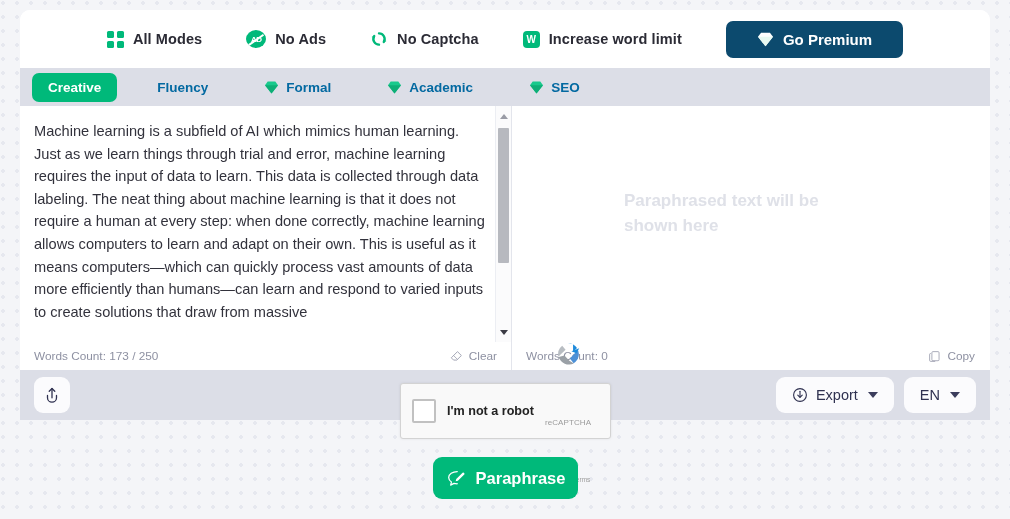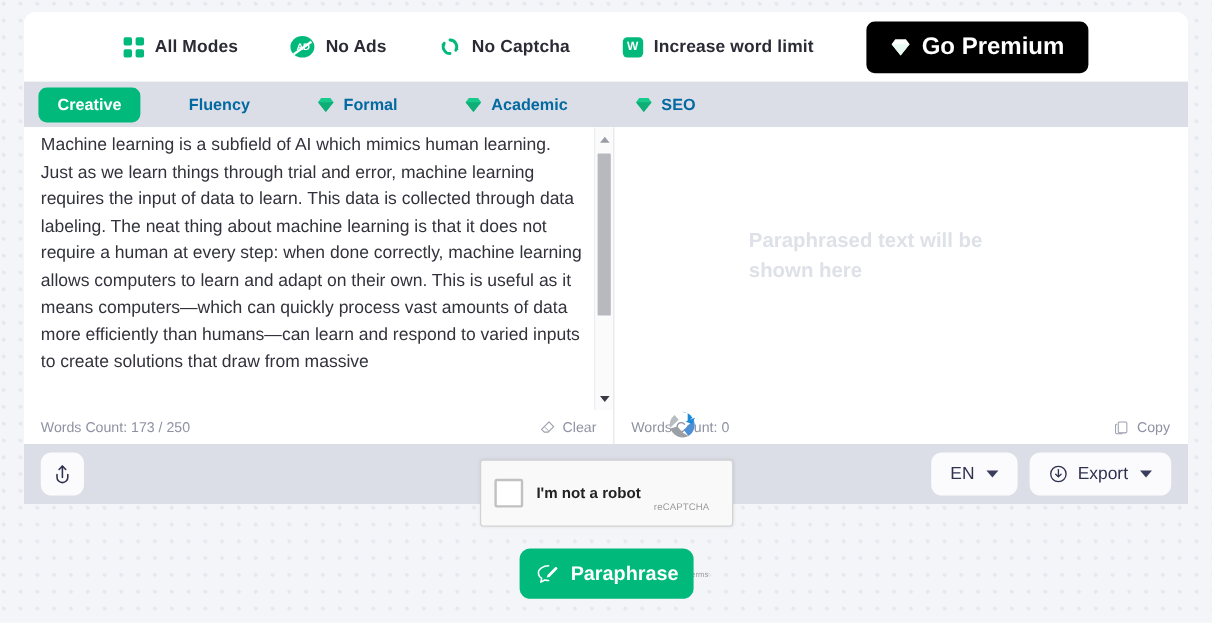--- a/index.html
+++ b/index.html
@@ -101,26 +101,26 @@
     display: flex;
     align-items: center;
     justify-content: center;
   }
 
   
   .btn-premium {
     display: flex;
     align-items: center;
     gap: 9px;
-    background: #000000;
+    background: #0c4a6e;
     color: #fff;
     border: none;
     border-radius: 7px;
-    padding: 10px 20px;
-    font-size: 20px;
+    padding: 10px 31px;
+    font-size: 15px;
     font-weight: bold;
     font-family: inherit;
     cursor: pointer;
   }
   .gem { width: 17px; height: 15px; display: block; }
 
   
   .modes-bar {
     height: 38px;
     background: #dcdee7;
@@ -167,21 +167,21 @@
   .pane-right { width: 477px; }
 
   .pane-body {
     flex: 1;
     position: relative;
     overflow: hidden;
   }
 
   .source-text {
     position: absolute;
-    left: 14px; right: 26px; top: 4px;
+    left: 14px; right: 26px; top: 14px;
     font-size: 14.6px;
     line-height: 22.6px;
     color: #32323c;
     white-space: pre-wrap;
   }
 
   .placeholder-text {
     position: absolute;
     left: 112px;
     top: 82px;
@@ -500,31 +500,31 @@
       <svg class="upload-ico" viewBox="0 0 22 22">
         <path d="M11 14.5V3.2" fill="none" stroke="#2f3150" stroke-width="1.6" stroke-linecap="round"></path>
         <path d="M7.6 6.4L11 3l3.4 3.4" fill="none" stroke="#2f3150" stroke-width="1.6" stroke-linecap="round" stroke-linejoin="round"></path>
         <path d="M5.5 11.5v2.8a5.5 5.5 0 0 0 11 0v-2.8" fill="none" stroke="#2f3150" stroke-width="1.6" stroke-linecap="round"></path>
       </svg>
     </button>
 
     <div class="spacer"></div>
 
     <button class="pill-btn">
-      <span>EN</span>
-      <span class="chev"></span>
-    </button>
-
-    <button class="pill-btn">
       <svg class="dl-ico" viewBox="0 0 20 20">
         <circle cx="10" cy="10" r="8" fill="none" stroke="#2f3150" stroke-width="1.4"></circle>
         <path d="M10 5.4v7.2" fill="none" stroke="#2f3150" stroke-width="1.4" stroke-linecap="round"></path>
         <path d="M7.2 10.2L10 13l2.8-2.8" fill="none" stroke="#2f3150" stroke-width="1.4" stroke-linecap="round" stroke-linejoin="round"></path>
       </svg>
       <span>Export</span>
+      <span class="chev"></span>
+    </button>
+
+    <button class="pill-btn">
+      <span>EN</span>
       <span class="chev"></span>
     </button>
   </div>
 </div>
 
 <div class="recaptcha">
   <div class="rc-check"></div>
   <div class="rc-label">I'm not a robot</div>
   <div class="rc-brand">
     <svg class="rc-logo" viewBox="0 0 32 32">

